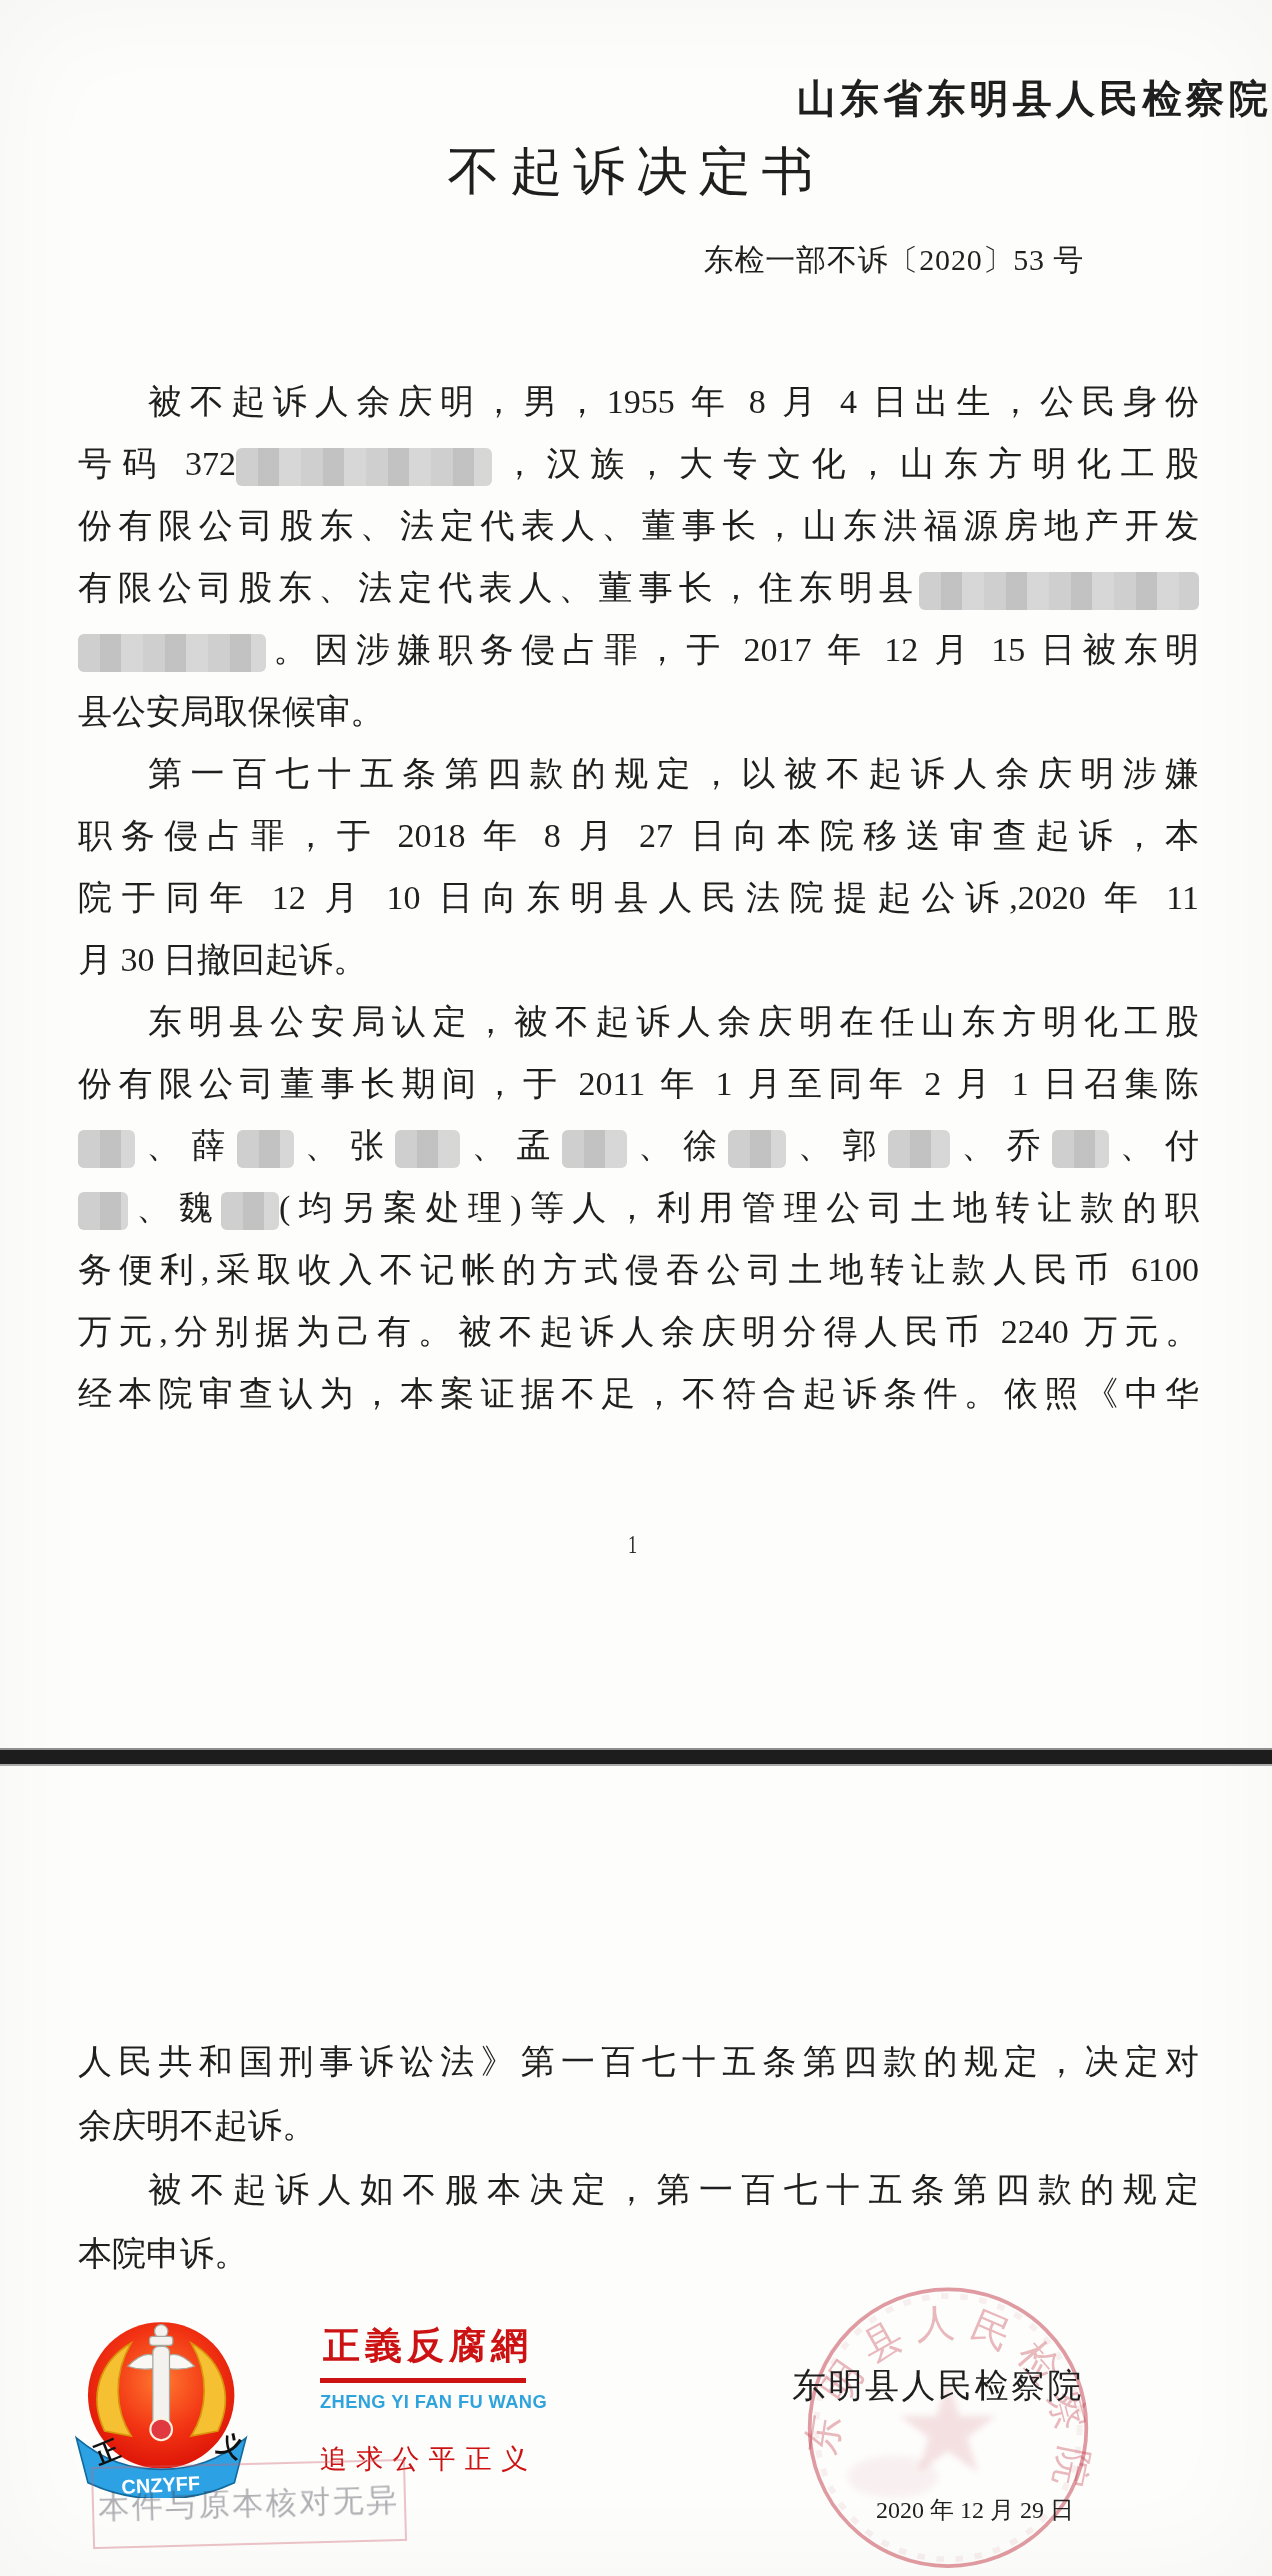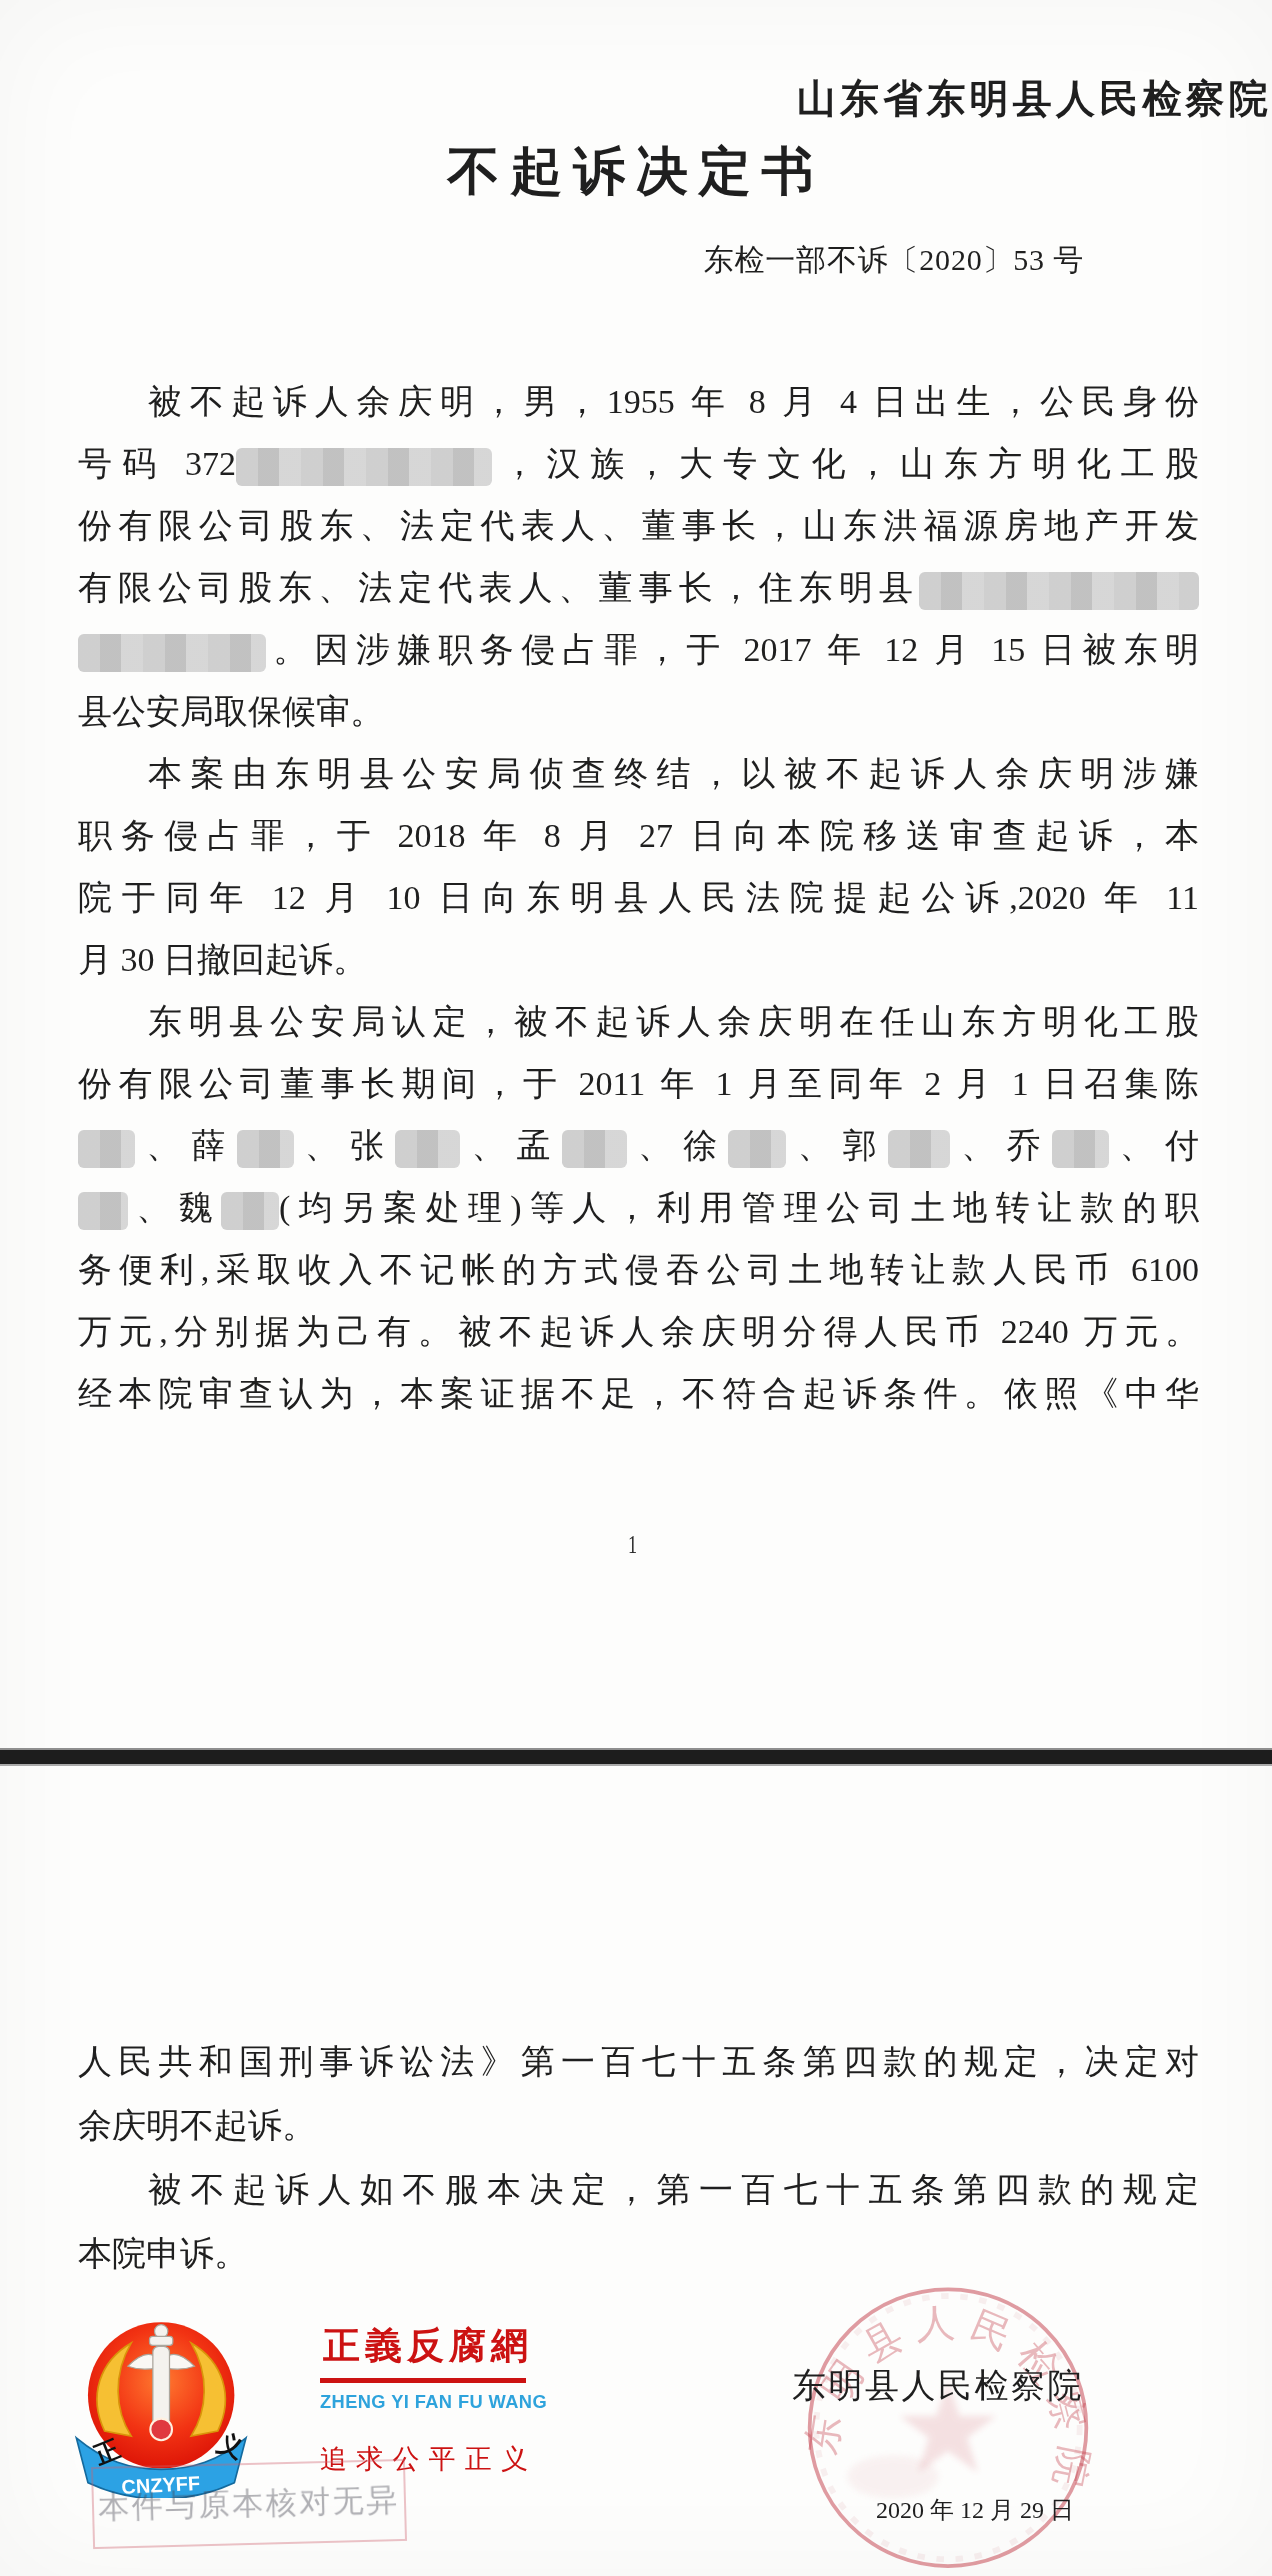--- a/index.html
+++ b/index.html
@@ -8,21 +8,21 @@
     background:#fdfdfc;
     font-family:"Liberation Serif","DejaVu Serif",serif;
     color:var(--ink,#1f1f1f);
   }
   .scan-shade{position:absolute;inset:0;box-shadow:inset 0 0 117px rgba(0,0,0,0.035);pointer-events:none;}
 
   
   #org-title{position:absolute;left:0;right:0;top:72px;text-align:right;
     font-size:39px;font-weight:700;letter-spacing:4.2px;}
   #doc-title{position:absolute;left:0;right:0;top:137px;text-align:center;
-    font-size:52px;font-weight:700;letter-spacing:10.8px;}
+    font-size:52px;font-weight:400;letter-spacing:10.8px;}
   #doc-number{position:absolute;right:188px;top:240px;font-size:30px;letter-spacing:0.8px;}
 
   
   .body-block{position:absolute;left:78px;width:1121px;}
   #page1-body{top:371px;}
   #page2-body{top:2030px;}
   .tline{font-size:34px;white-space:nowrap;
     text-align:justify;text-align-last:justify;text-justify:inter-ideograph;}
   #page1-body .tline{height:62px;line-height:62px;}
   #page2-body .tline{height:64px;line-height:64px;}
@@ -73,21 +73,21 @@
 <div id="doc-title">不起诉决定书</div>
 <div id="doc-number">东检一部不诉〔2020〕53 号</div>
 
 <div id="page1-body" class="body-block">
     <div class="tline ind"><span>被不起诉人余庆明，男，1955 年 8 月 4 日出生，公民身份</span></div>
     <div class="tline"><span>号码 372</span><span class="redact" style="width: 256px;"></span><span>，汉族，大专文化，山东方明化工股</span></div>
     <div class="tline"><span>份有限公司股东、法定代表人、董事长，山东洪福源房地产开发</span></div>
     <div class="tline"><span>有限公司股东、法定代表人、董事长，住东明县</span><span class="redact" style="width: 280px;"></span></div>
     <div class="tline"><span class="redact" style="width: 188px;"></span><span>。因涉嫌职务侵占罪，于 2017 年 12 月 15 日被东明</span></div>
     <div class="tline left"><span>县公安局取保候审。</span></div>
-    <div class="tline ind"><span>本案由东明县公安局侦查终结，以被不起诉人余庆明涉嫌</span></div>
+    <div class="tline ind"><span>第一百七十五条第四款的规定，以被不起诉人余庆明涉嫌</span></div>
     <div class="tline"><span>职务侵占罪，于 2018 年 8 月 27 日向本院移送审查起诉，本</span></div>
     <div class="tline"><span>院于同年 12 月 10 日向东明县人民法院提起公诉,2020 年 11</span></div>
     <div class="tline left"><span>月 30 日撤回起诉。</span></div>
     <div class="tline ind"><span>东明县公安局认定，被不起诉人余庆明在任山东方明化工股</span></div>
     <div class="tline"><span>份有限公司董事长期间，于 2011 年 1 月至同年 2 月 1 日召集陈</span></div>
     <div class="tline"><span class="redact" style="width: 57px;"></span><span>、薛</span><span class="redact" style="width: 57px;"></span><span>、张</span><span class="redact" style="width: 65px;"></span><span>、孟</span><span class="redact" style="width: 65px;"></span><span>、徐</span><span class="redact" style="width: 58px;"></span><span>、郭</span><span class="redact" style="width: 62px;"></span><span>、乔</span><span class="redact" style="width: 57px;"></span><span>、付</span></div>
     <div class="tline"><span class="redact" style="width: 50px;"></span><span>、魏</span><span class="redact" style="width: 58px;"></span><span>(均另案处理)等人，利用管理公司土地转让款的职</span></div>
     <div class="tline"><span>务便利,采取收入不记帐的方式侵吞公司土地转让款人民币 6100</span></div>
     <div class="tline"><span>万元,分别据为己有。被不起诉人余庆明分得人民币 2240 万元。</span></div>
     <div class="tline"><span>经本院审查认为，本案证据不足，不符合起诉条件。依照《中华</span></div>

